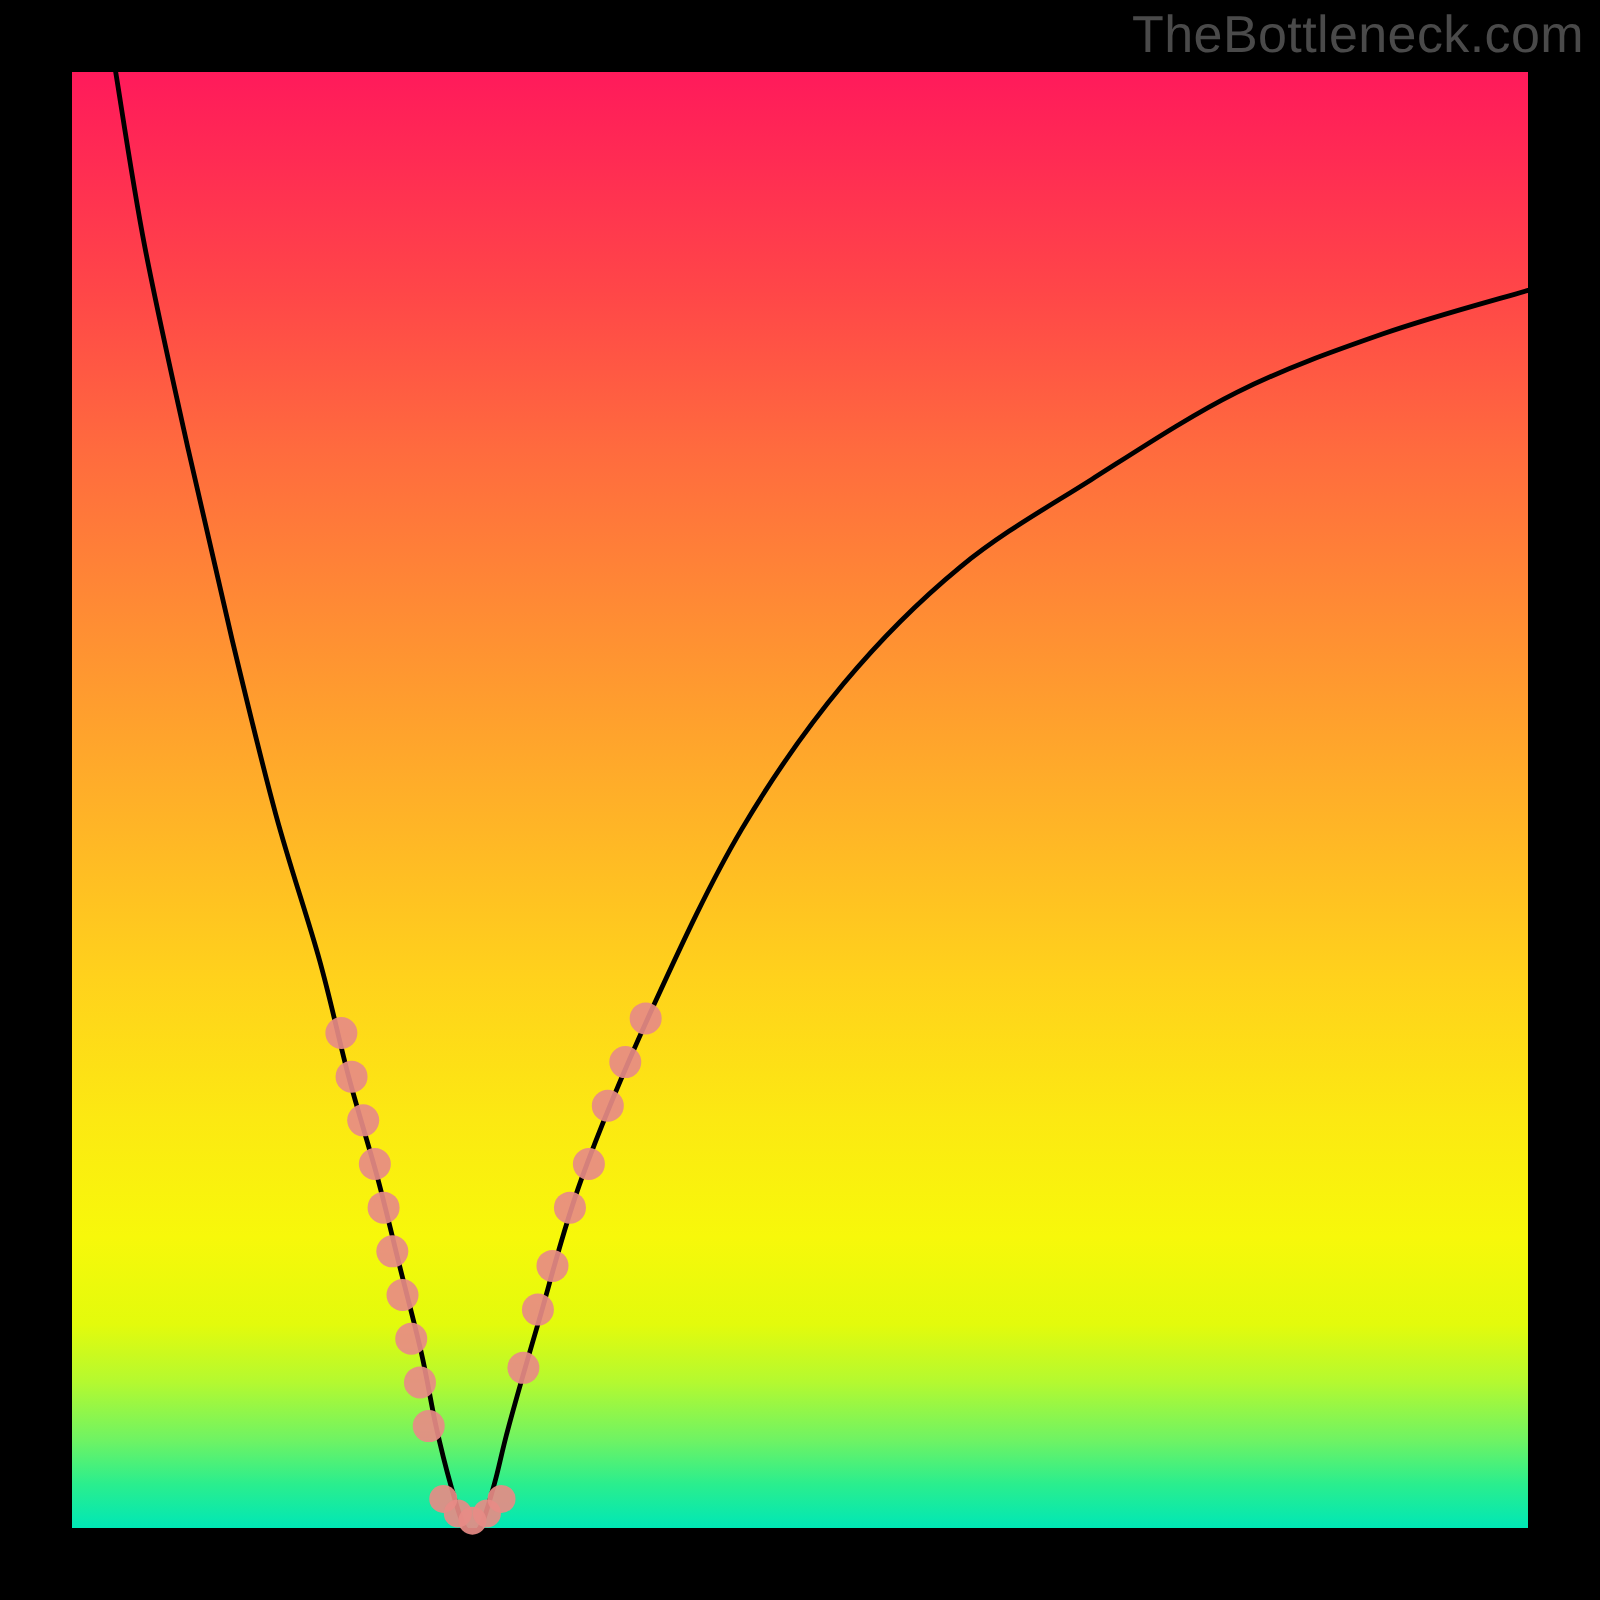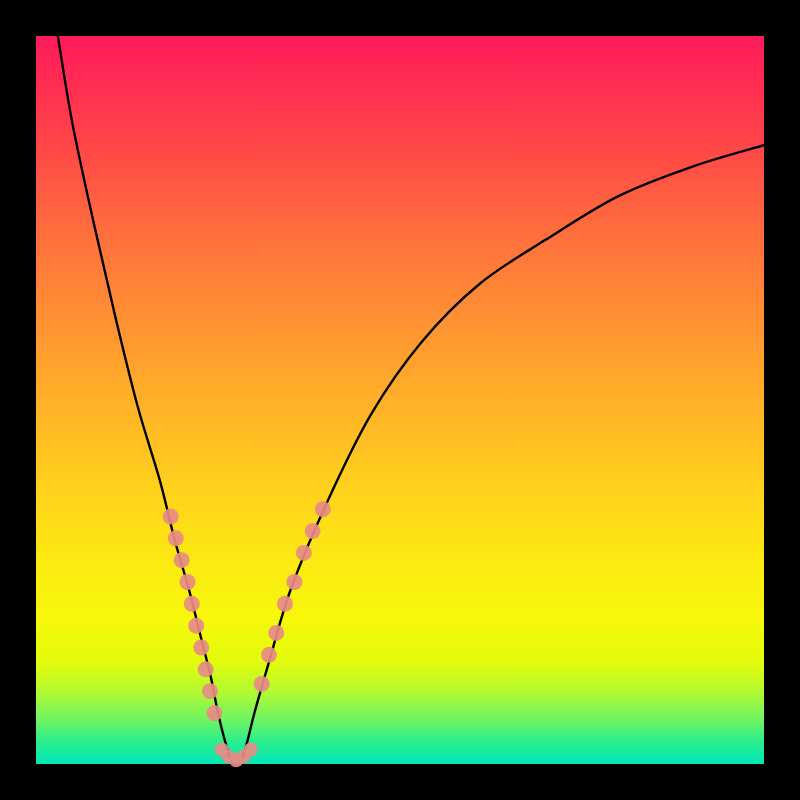--- a/index.html
+++ b/index.html
@@ -62,20 +62,21 @@
   }
   .marker {
     fill: #e78b85;
     opacity: 0.92;
   }
 </style>
 </head>
 <body>
 
 <div class="outer">
+  <div class="watermark">TheBottleneck.com</div>
 
   <div class="plot-area">
     <svg class="curve" viewBox="0 0 728 728" preserveAspectRatio="none">
       <path id="curve-path" fill="none" stroke="#000" stroke-width="2.4" stroke-linecap="round" stroke-linejoin="round" d="M21.84,0 C24.266666666666666,14.560000000000002 30.333333333333332,55.81333333333335 36.4,87.36000000000001 C42.46666666666667,118.90666666666668 50.96,156.51999999999998 58.24,189.27999999999997 C65.52,222.03999999999996 72.8,253.58666666666667 80.08,283.92 C87.36,314.25333333333333 94.64000000000001,344.5866666666667 101.92000000000002,371.28000000000003 C109.20000000000002,397.97333333333336 117.69333333333334,422.24 123.76,444.08 C129.82666666666665,465.91999999999996 133.46666666666667,484.12 138.32,502.32 C143.17333333333332,520.52 148.63333333333333,537.5066666666667 152.88,553.28 C157.12666666666667,569.0533333333333 160.16000000000003,582.4000000000001 163.8,596.96 C167.44,611.52 171.68666666666667,627.2933333333333 174.72,640.64 C177.75333333333333,653.9866666666667 179.57333333333332,666.12 182,677.04 C184.42666666666668,687.9599999999999 186.85333333333332,697.6666666666666 189.28,706.16 C191.70666666666668,714.6533333333333 194.13333333333333,724.36 196.56,728 C198.98666666666668,731.64 201.41333333333336,731.64 203.84000000000003,728 C206.2666666666667,724.36 208.69333333333333,714.6533333333333 211.11999999999998,706.16 C213.54666666666662,697.6666666666666 214.76,690.3866666666667 218.4,677.04 C222.04000000000002,663.6933333333333 226.89333333333335,646.7066666666666 232.96,626.0799999999999 C239.02666666666667,605.4533333333333 245.0933333333333,579.9733333333332 254.79999999999998,553.28 C264.50666666666666,526.5866666666667 277.8533333333333,495.04 291.2,465.92 C304.5466666666667,436.8 319.1066666666667,405.25333333333333 334.88,378.56 C350.6533333333333,351.8666666666667 367.64000000000004,327.6 385.84000000000003,305.76000000000005 C404.04,283.9200000000001 423.4533333333333,264.50666666666666 444.08,247.51999999999998 C464.70666666666665,230.5333333333333 486.5466666666666,218.40000000000003 509.59999999999997,203.84000000000003 C532.6533333333333,189.28000000000003 558.1333333333333,172.2933333333333 582.4,160.15999999999997 C606.6666666666666,148.02666666666664 630.9333333333334,139.5333333333334 655.2,131.04000000000008 C679.4666666666667,122.54666666666675 715.8666666666667,112.84000000000005 728,109.20000000000005"></path>
       <g id="markers-left">
           <circle cx="134.68" cy="480.48" r="8" class="marker"></circle>
           <circle cx="139.776" cy="502.32" r="8" class="marker"></circle>
           <circle cx="145.6" cy="524.16" r="8" class="marker"></circle>
           <circle cx="151.424" cy="546" r="8" class="marker"></circle>
           <circle cx="155.792" cy="567.84" r="8" class="marker"></circle>

